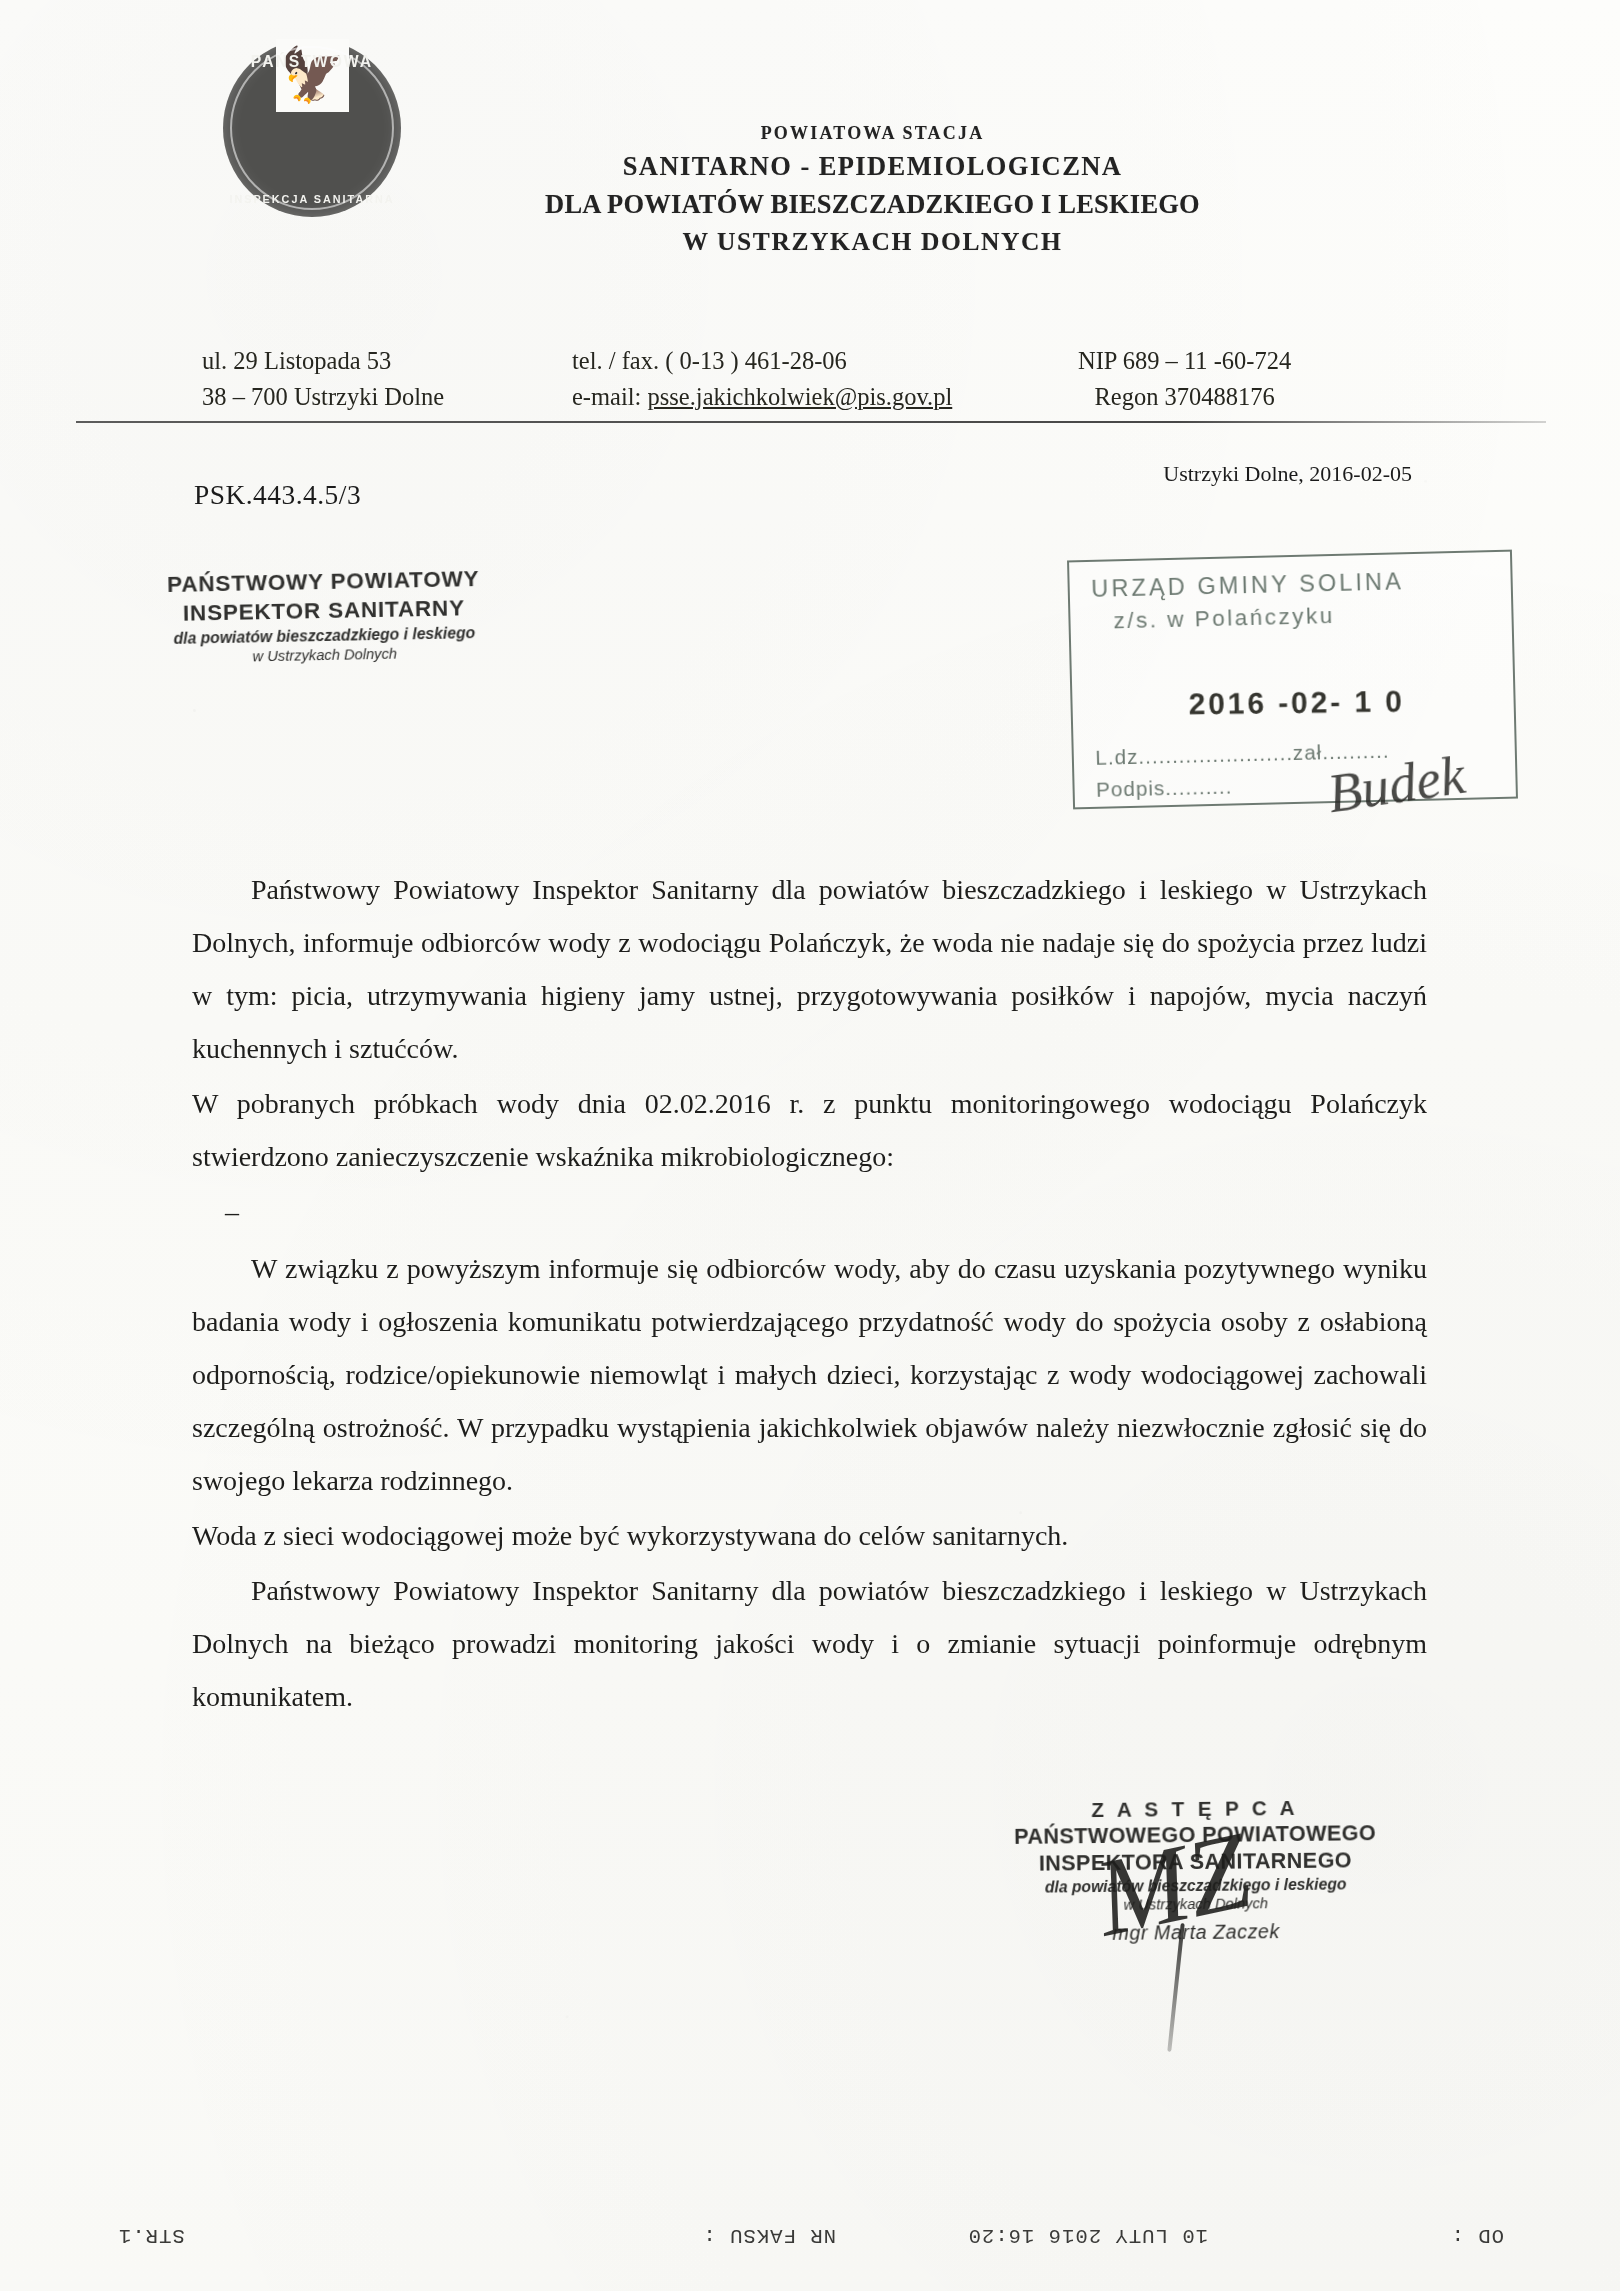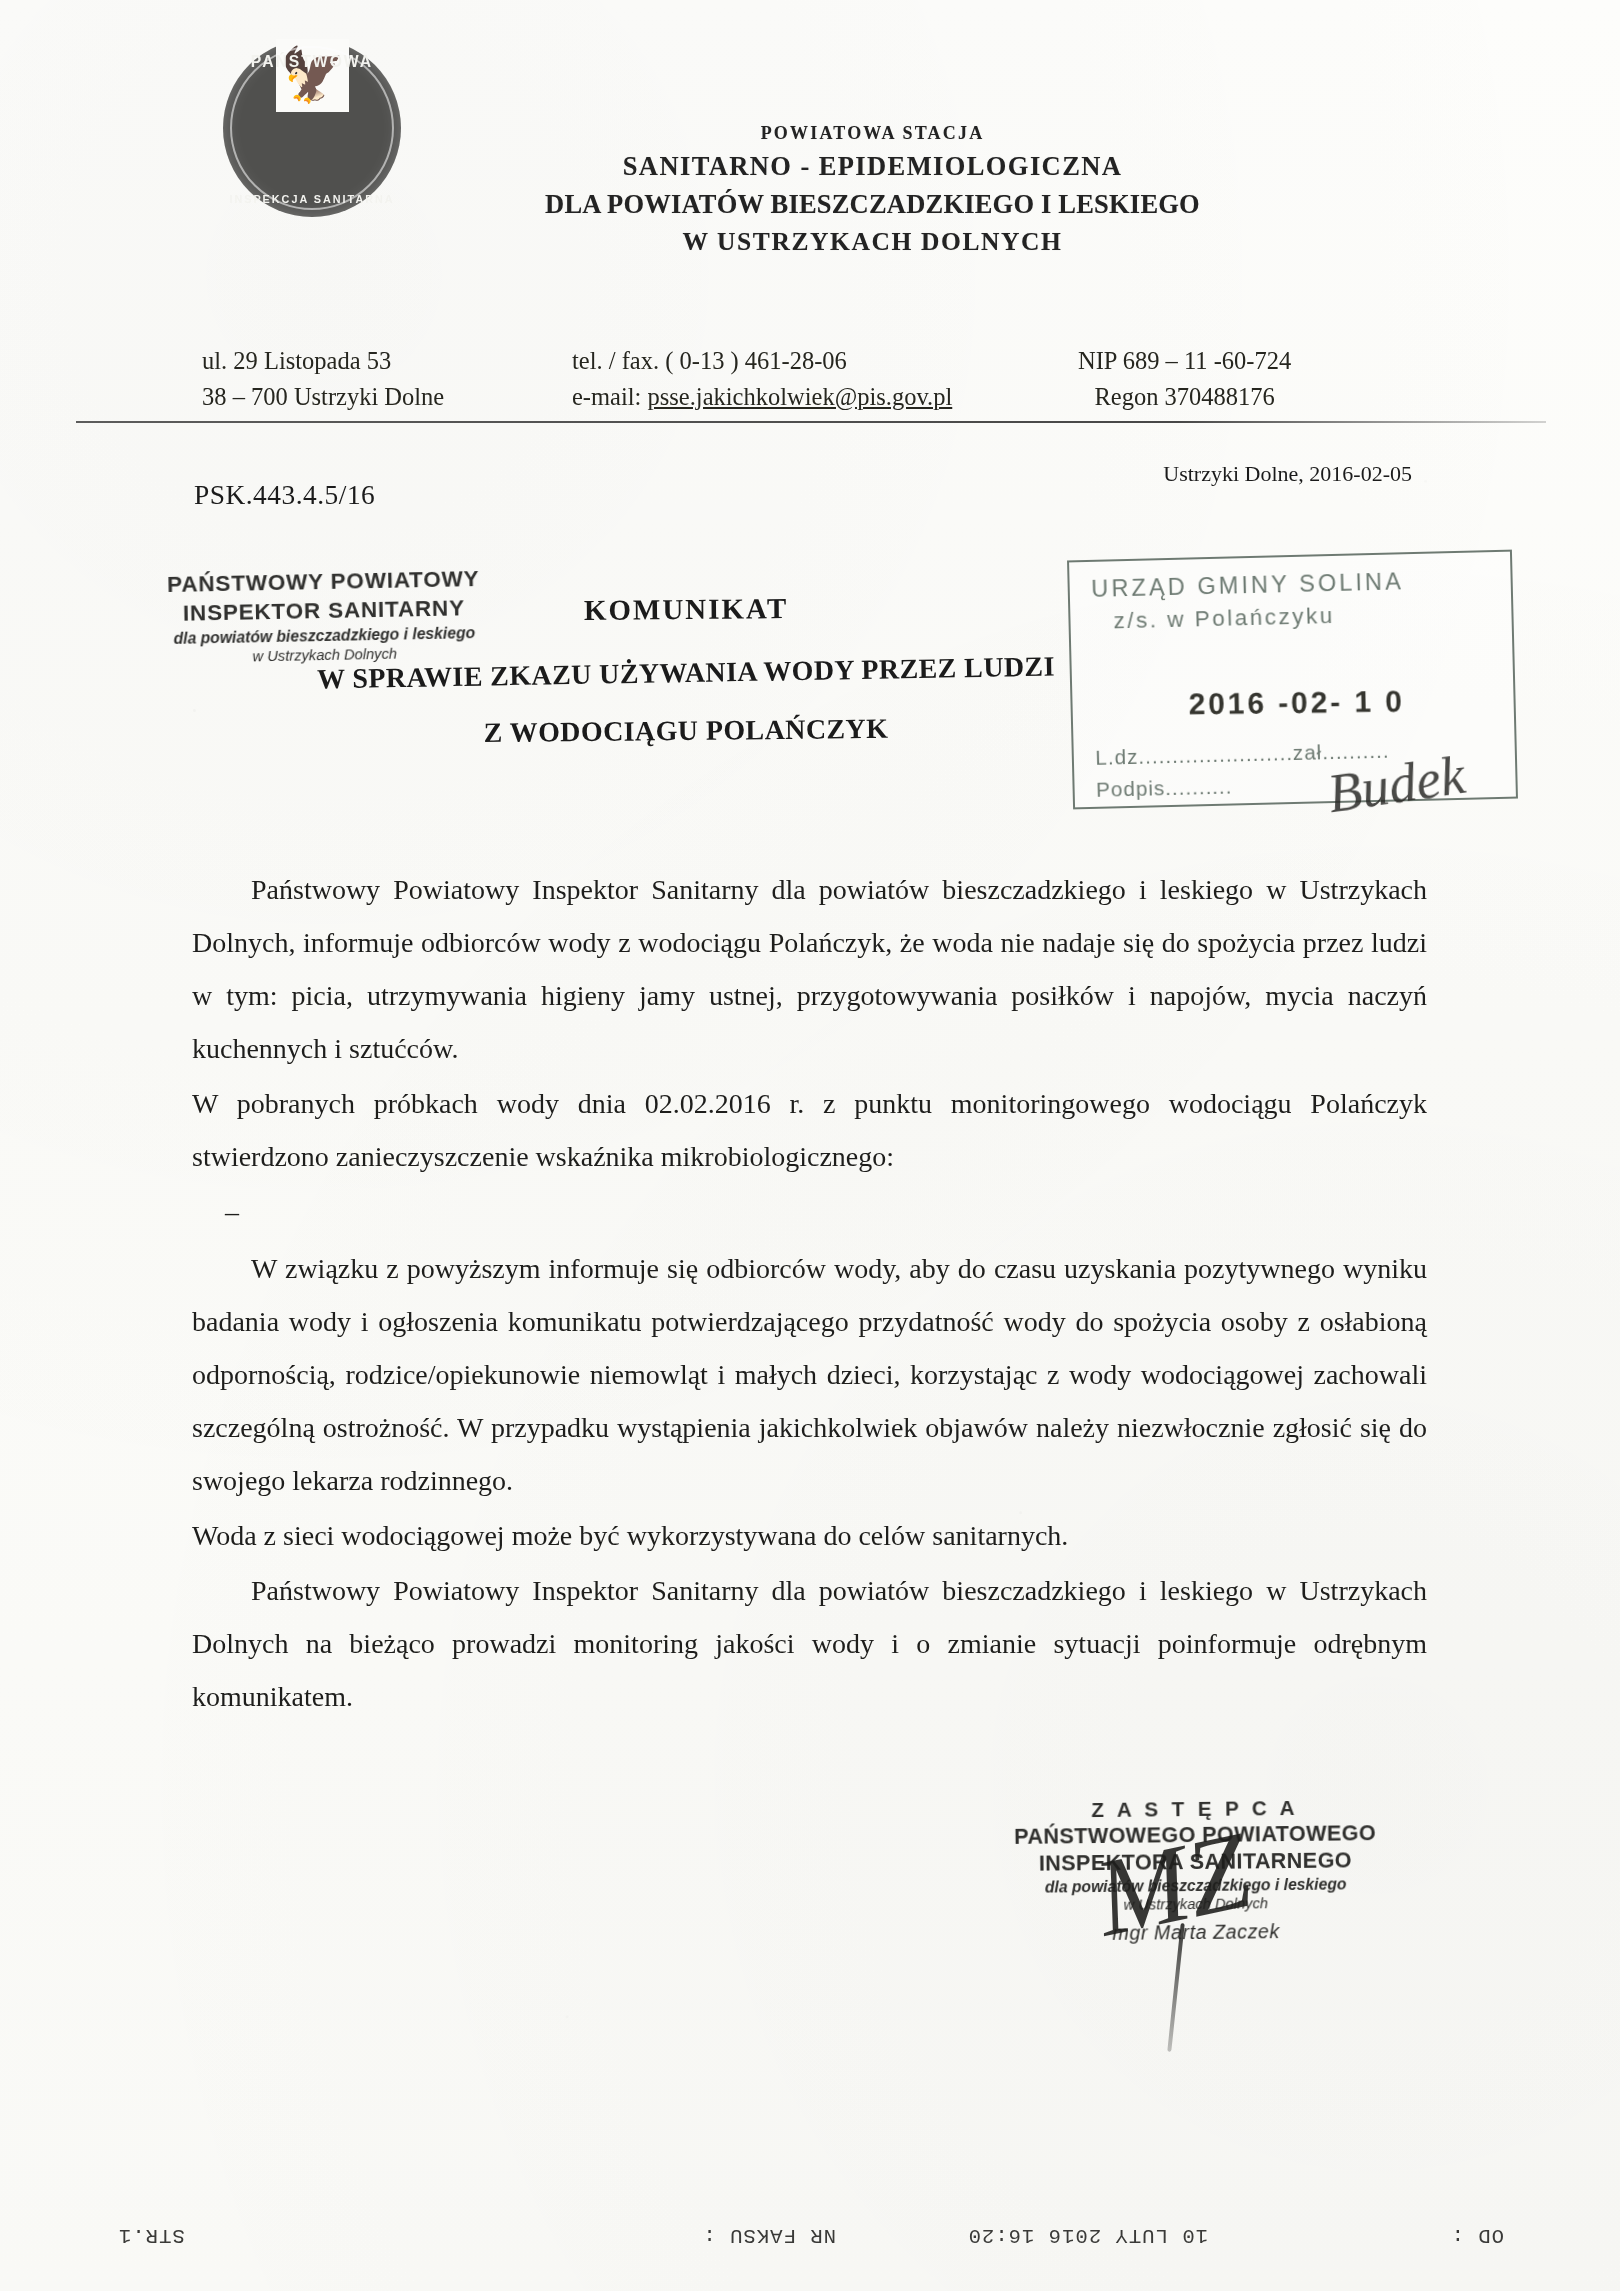--- a/index.html
+++ b/index.html
@@ -224,35 +224,30 @@
       </div>
       <div class="col c3">
         <div>NIP 689 – 11 -60-724</div>
         <div>Regon  370488176</div>
       </div>
     </div>
 
     <div class="rule"></div>
   </div>
 
-  <div class="refno">PSK.443.4.5/16</div>
+  <div class="refno">PSK.443.4.5/3</div>
   <div class="docdate">Ustrzyki Dolne, 2016-02-05</div>
 
   <div class="office-stamp">
     <div class="s1">PAŃSTWOWY POWIATOWY</div>
     <div class="s2">INSPEKTOR SANITARNY</div>
     <div class="s3">dla powiatów bieszczadzkiego i leskiego</div>
     <div class="s4">w Ustrzykach Dolnych</div>
   </div>
 
-  <div class="title-block">
-    <div class="komunikat">KOMUNIKAT</div>
-    <div class="title-line2">W SPRAWIE ZKAZU UŻYWANIA WODY PRZEZ LUDZI</div>
-    <div class="title-line3">Z WODOCIĄGU POLAŃCZYK</div>
-  </div>
 
   <div class="recv-stamp">
     <div class="r1">URZĄD GMINY SOLINA</div>
     <div class="r2">z/s. w Polańczyku</div>
     <div class="rdate">2016 -02- 1 0</div>
     <div class="r4">L.dz.......................zał..........</div>
     <div class="r5">Podpis..........</div>
     <div class="sig-scribble">Budek</div>
   </div>
 

